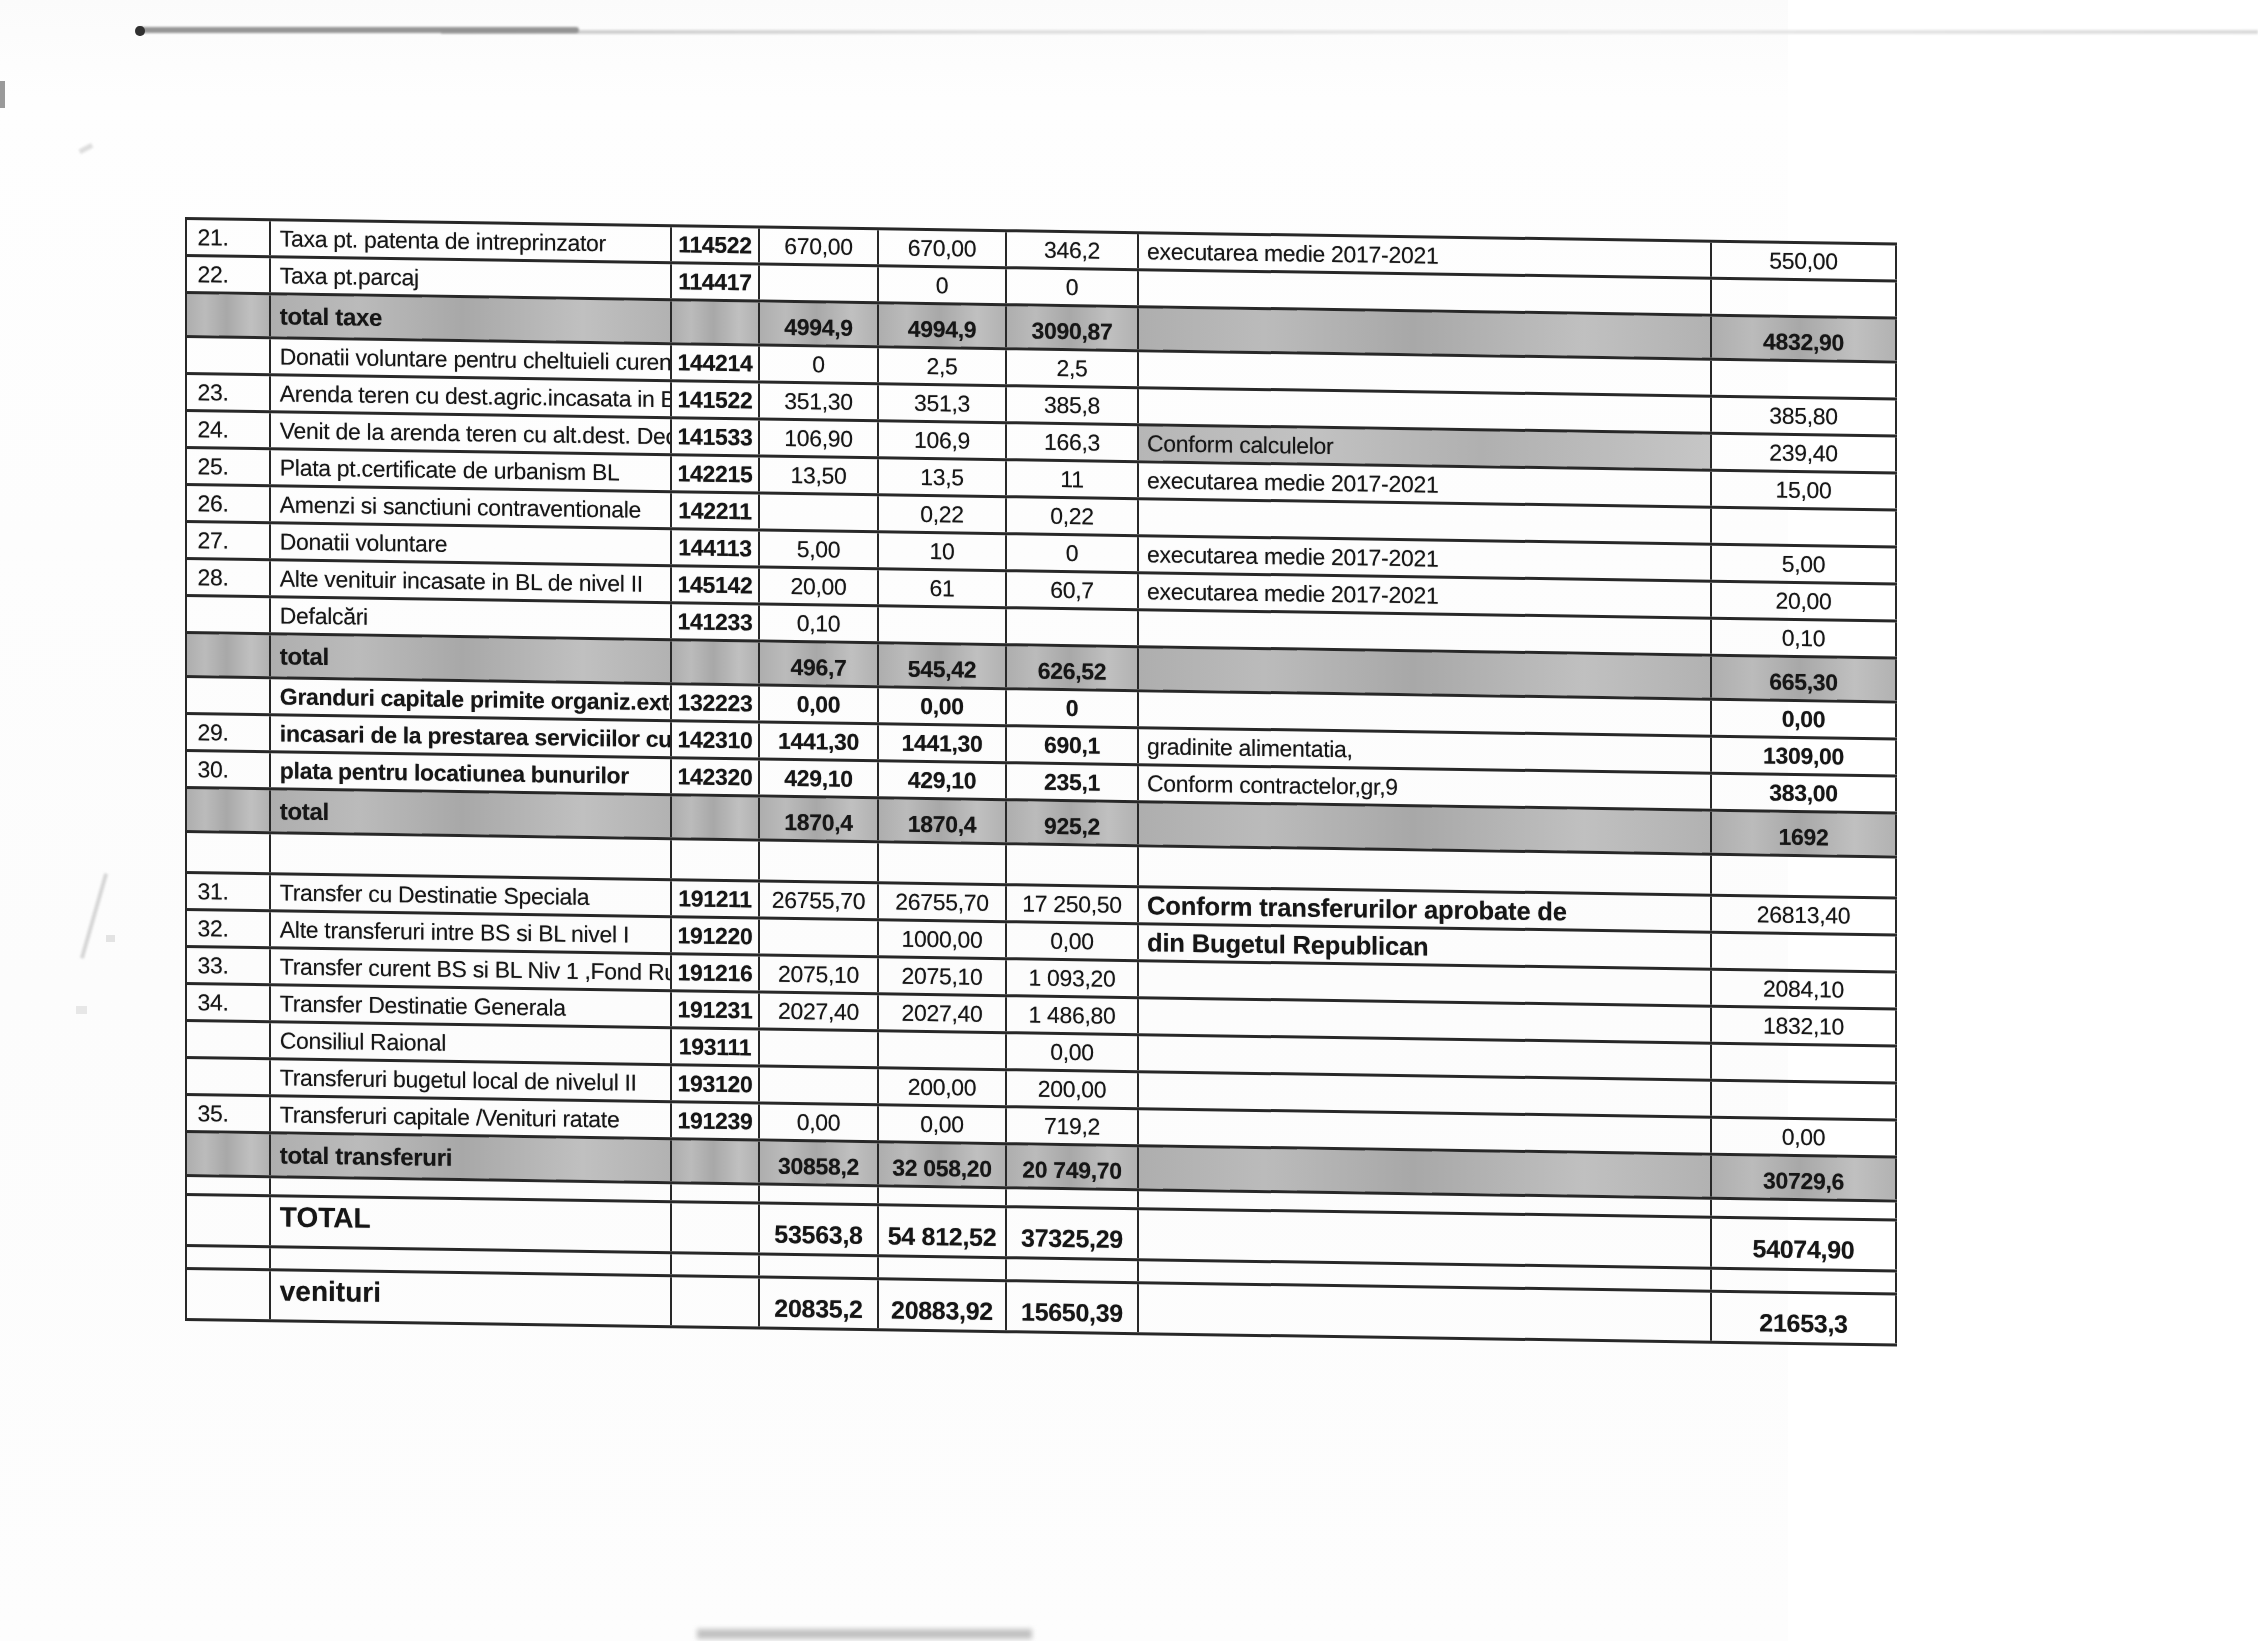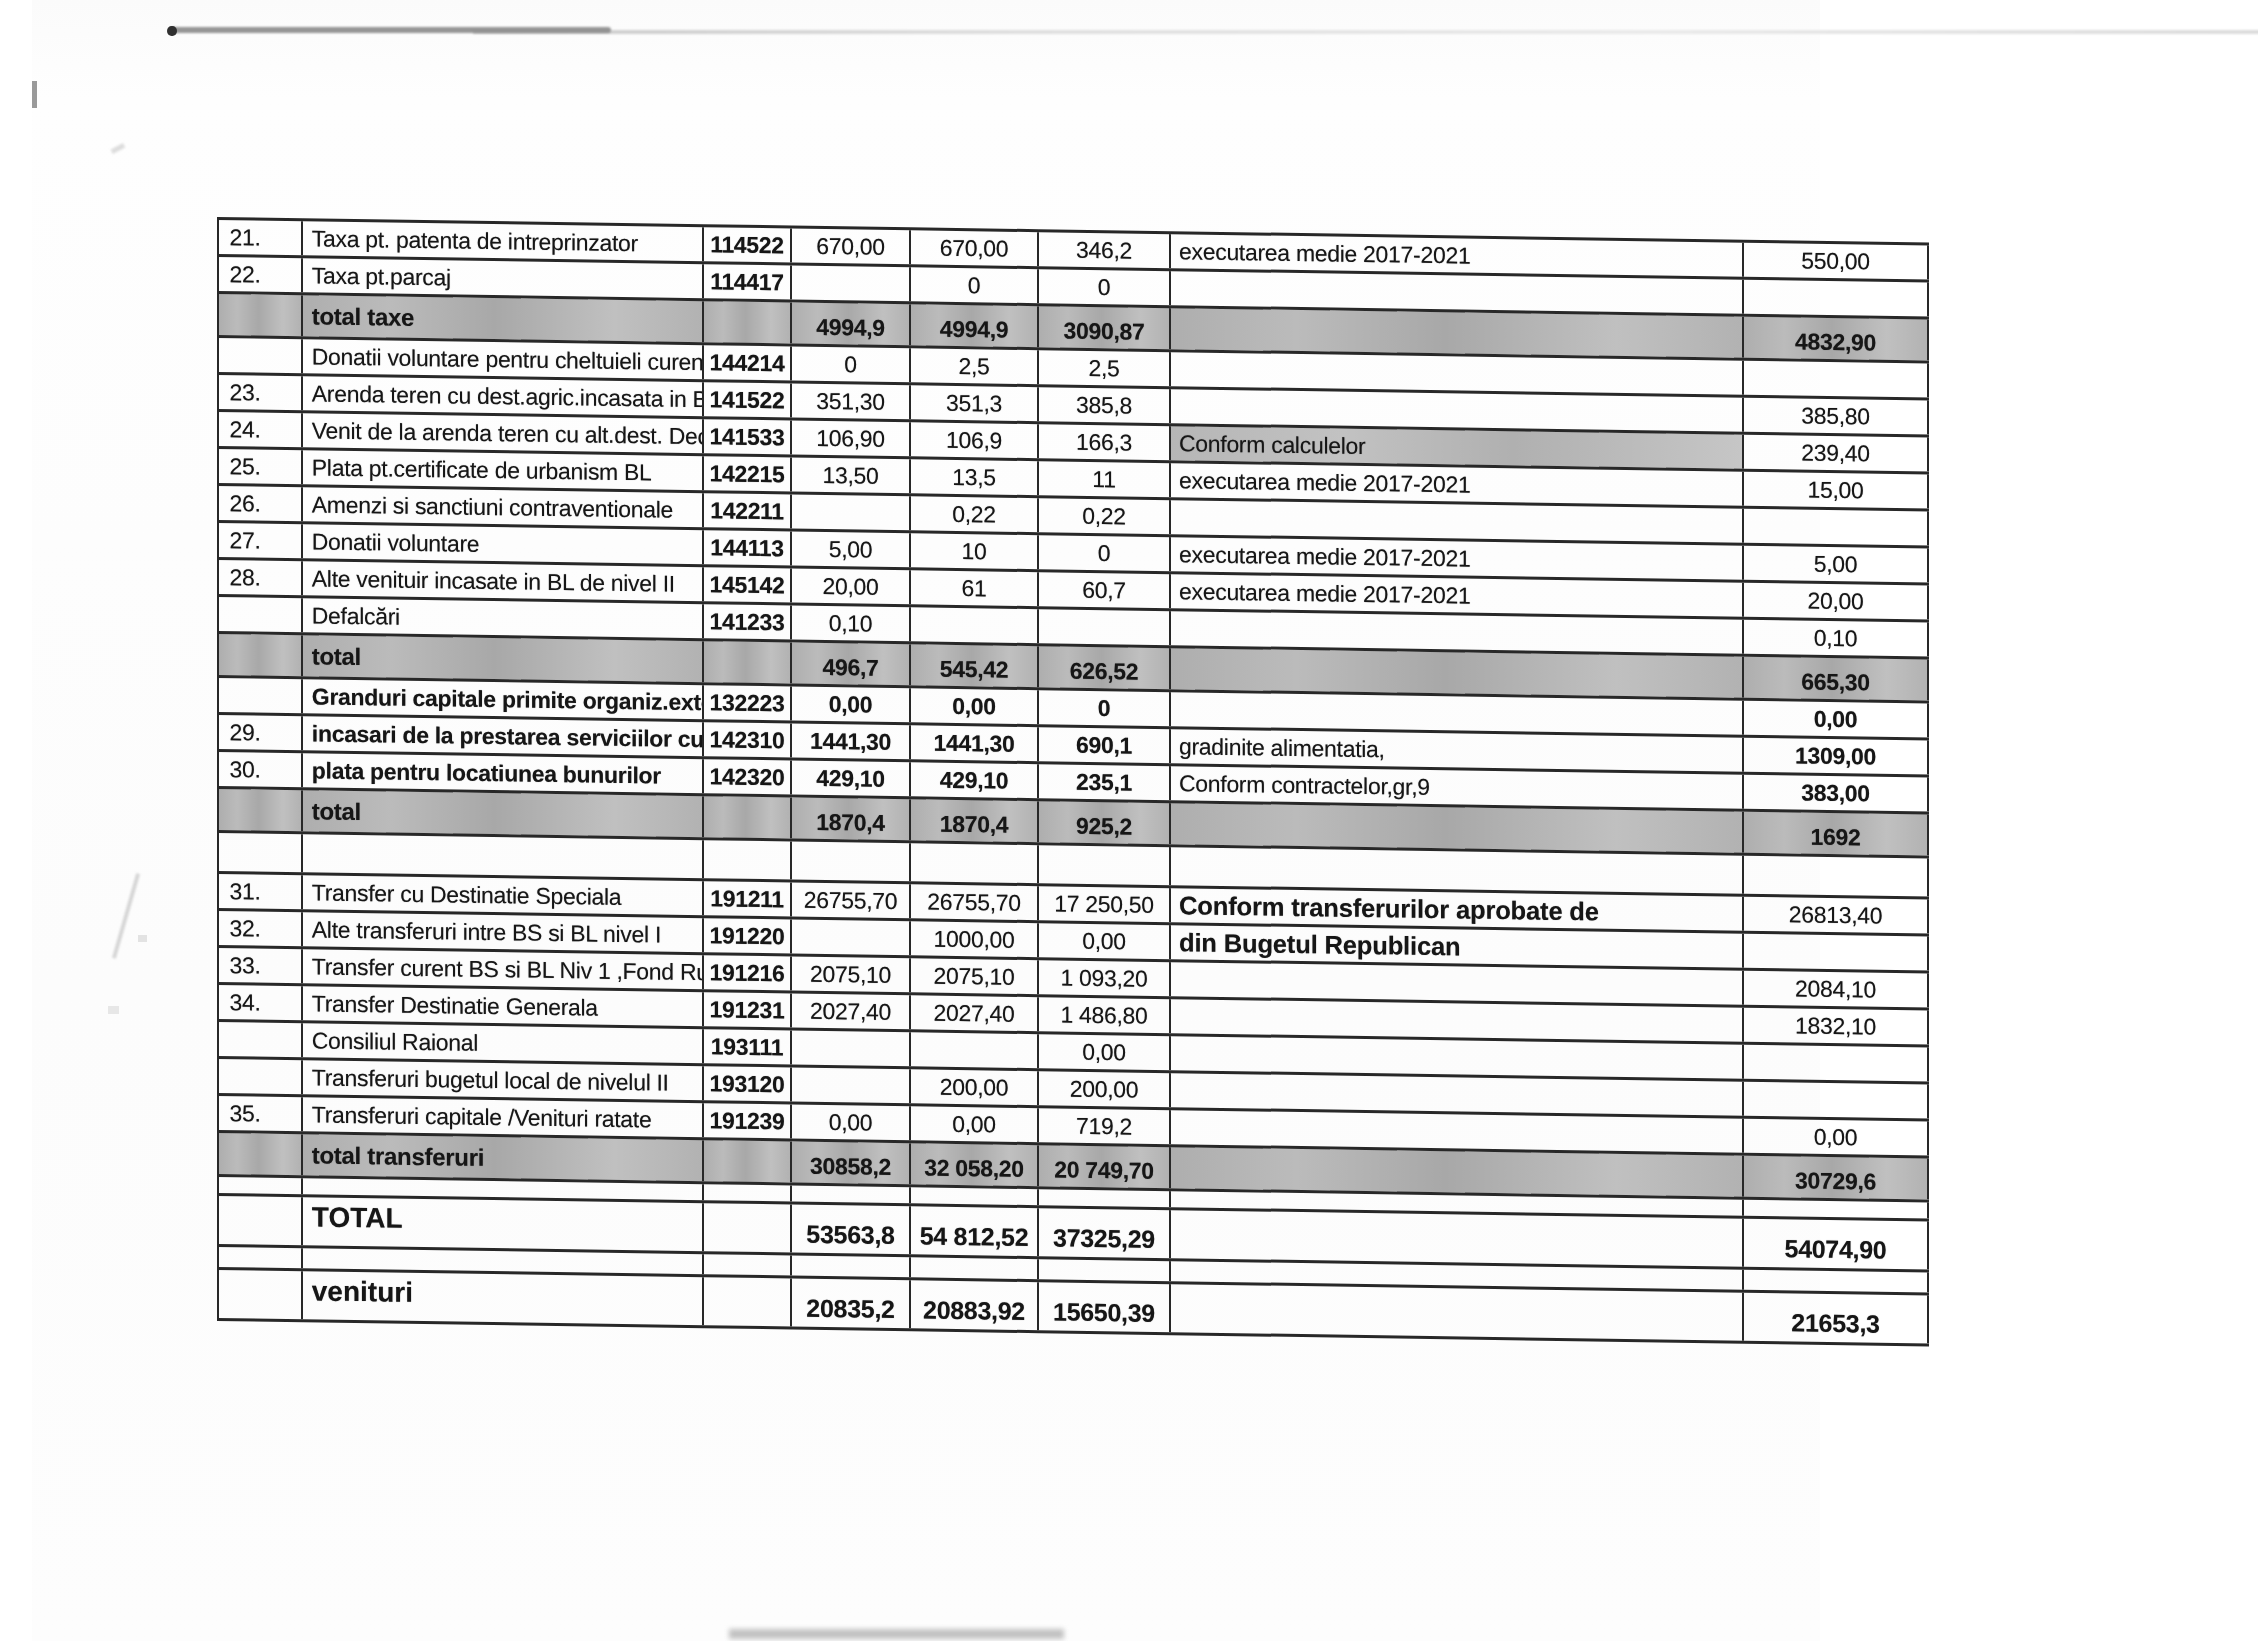--- a/index.html
+++ b/index.html
@@ -6,21 +6,20 @@
     margin:0;padding:0;
     width:2258px;height:1642px;
     overflow:hidden;
     background:#ffffff;
     font-family:"Liberation Sans", sans-serif;
   }
   .page{
     position:relative;
     width:1788px;height:1642px;
     background:linear-gradient(180deg,#fbfbfb 0%,#fefefe 6%,#fcfcfc 60%,#fdfdfd 100%);
-    margin-left:32px;
   }
 
   
   .art{position:absolute;pointer-events:none;}
   .art-topline{left:441px;top:30px;width:1817px;height:3.5px;
     background:linear-gradient(90deg,#bdbdbd,#d8d8d8 30%,#e6e6e6 65%,#d2d2d2);opacity:.8;filter:blur(0.9px);}
   .art-topline-dark{left:138px;top:26.5px;width:441px;height:6.2px;background:#8b8b8b;border-radius:3.5px;filter:blur(1.3px);opacity:.9;}
   .art-dot{left:135px;top:25.6px;width:9.7px;height:10.6px;background:#303030;border-radius:50%;filter:blur(0.4px);}
   .art-edge{left:0;top:81px;width:5.3px;height:26.5px;background:#9a9a9a;}
   .art-bottom{left:697px;top:1629px;width:335px;height:9.7px;background:#c2c2c2;filter:blur(2.6px);}

